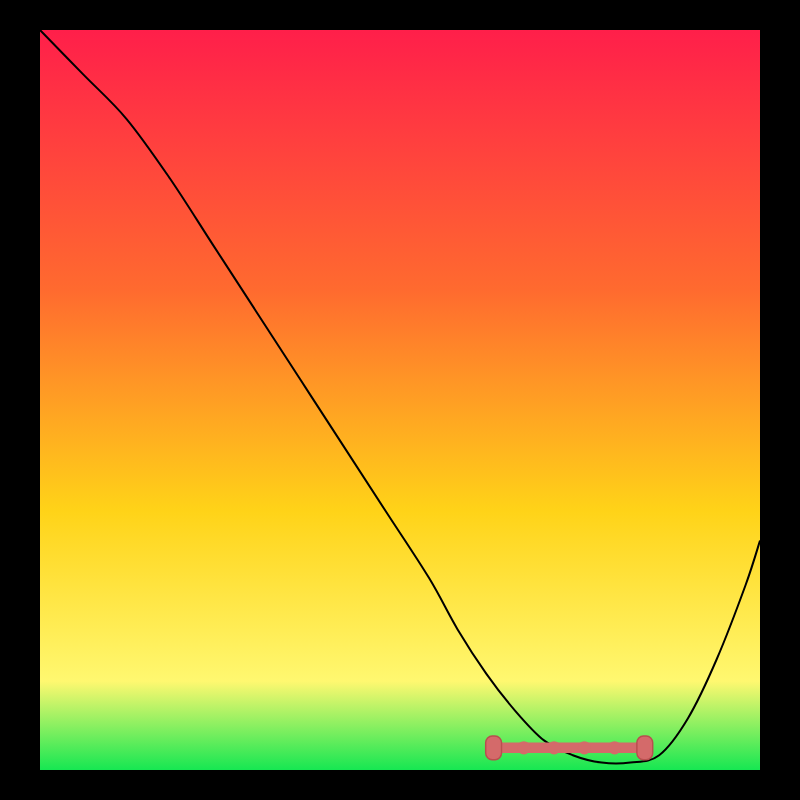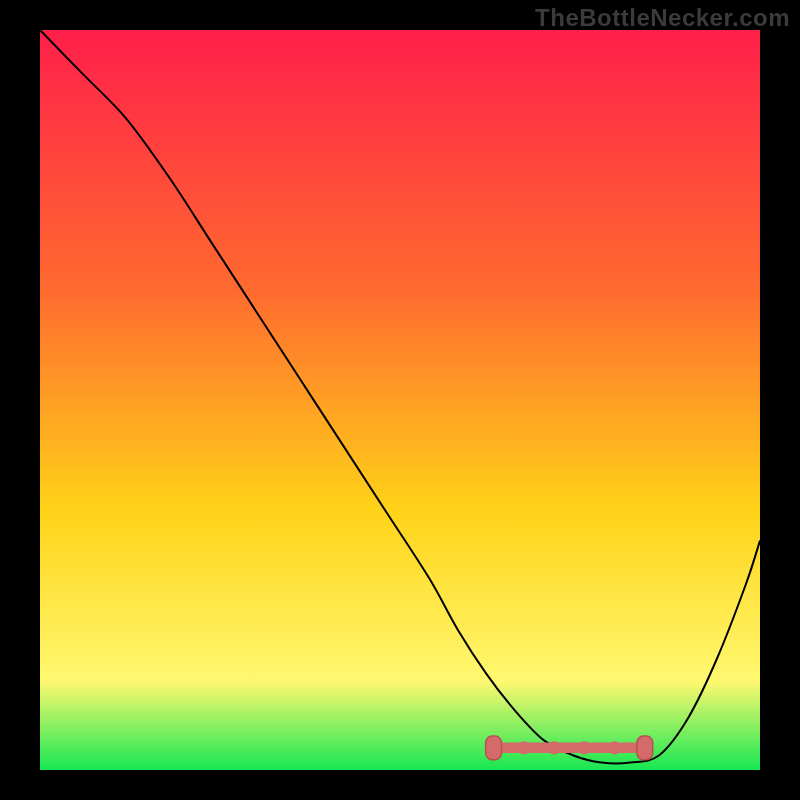--- a/index.html
+++ b/index.html
@@ -34,21 +34,20 @@
     width: 720px;
     height: 740px;
     display: block;
   }
 </style>
 </head>
 <body>
 
 <div class="frame">
 
-  <div class="watermark">TheBottleNecker.com</div>
 
   <svg class="chart" viewBox="0 0 100 100" preserveAspectRatio="none">
     <defs>
       <linearGradient id="bg-grad" x1="0" y1="0" x2="0" y2="1">
         <stop id="g0" offset="0%" stop-color="#ff1f4a"></stop>
         <stop id="g1" offset="35%" stop-color="#ff6a2f"></stop>
         <stop id="g2" offset="65%" stop-color="#ffd318"></stop>
         <stop id="g3" offset="88%" stop-color="#fff870"></stop>
         <stop id="g4" offset="100%" stop-color="#16e752"></stop>
       </linearGradient>

